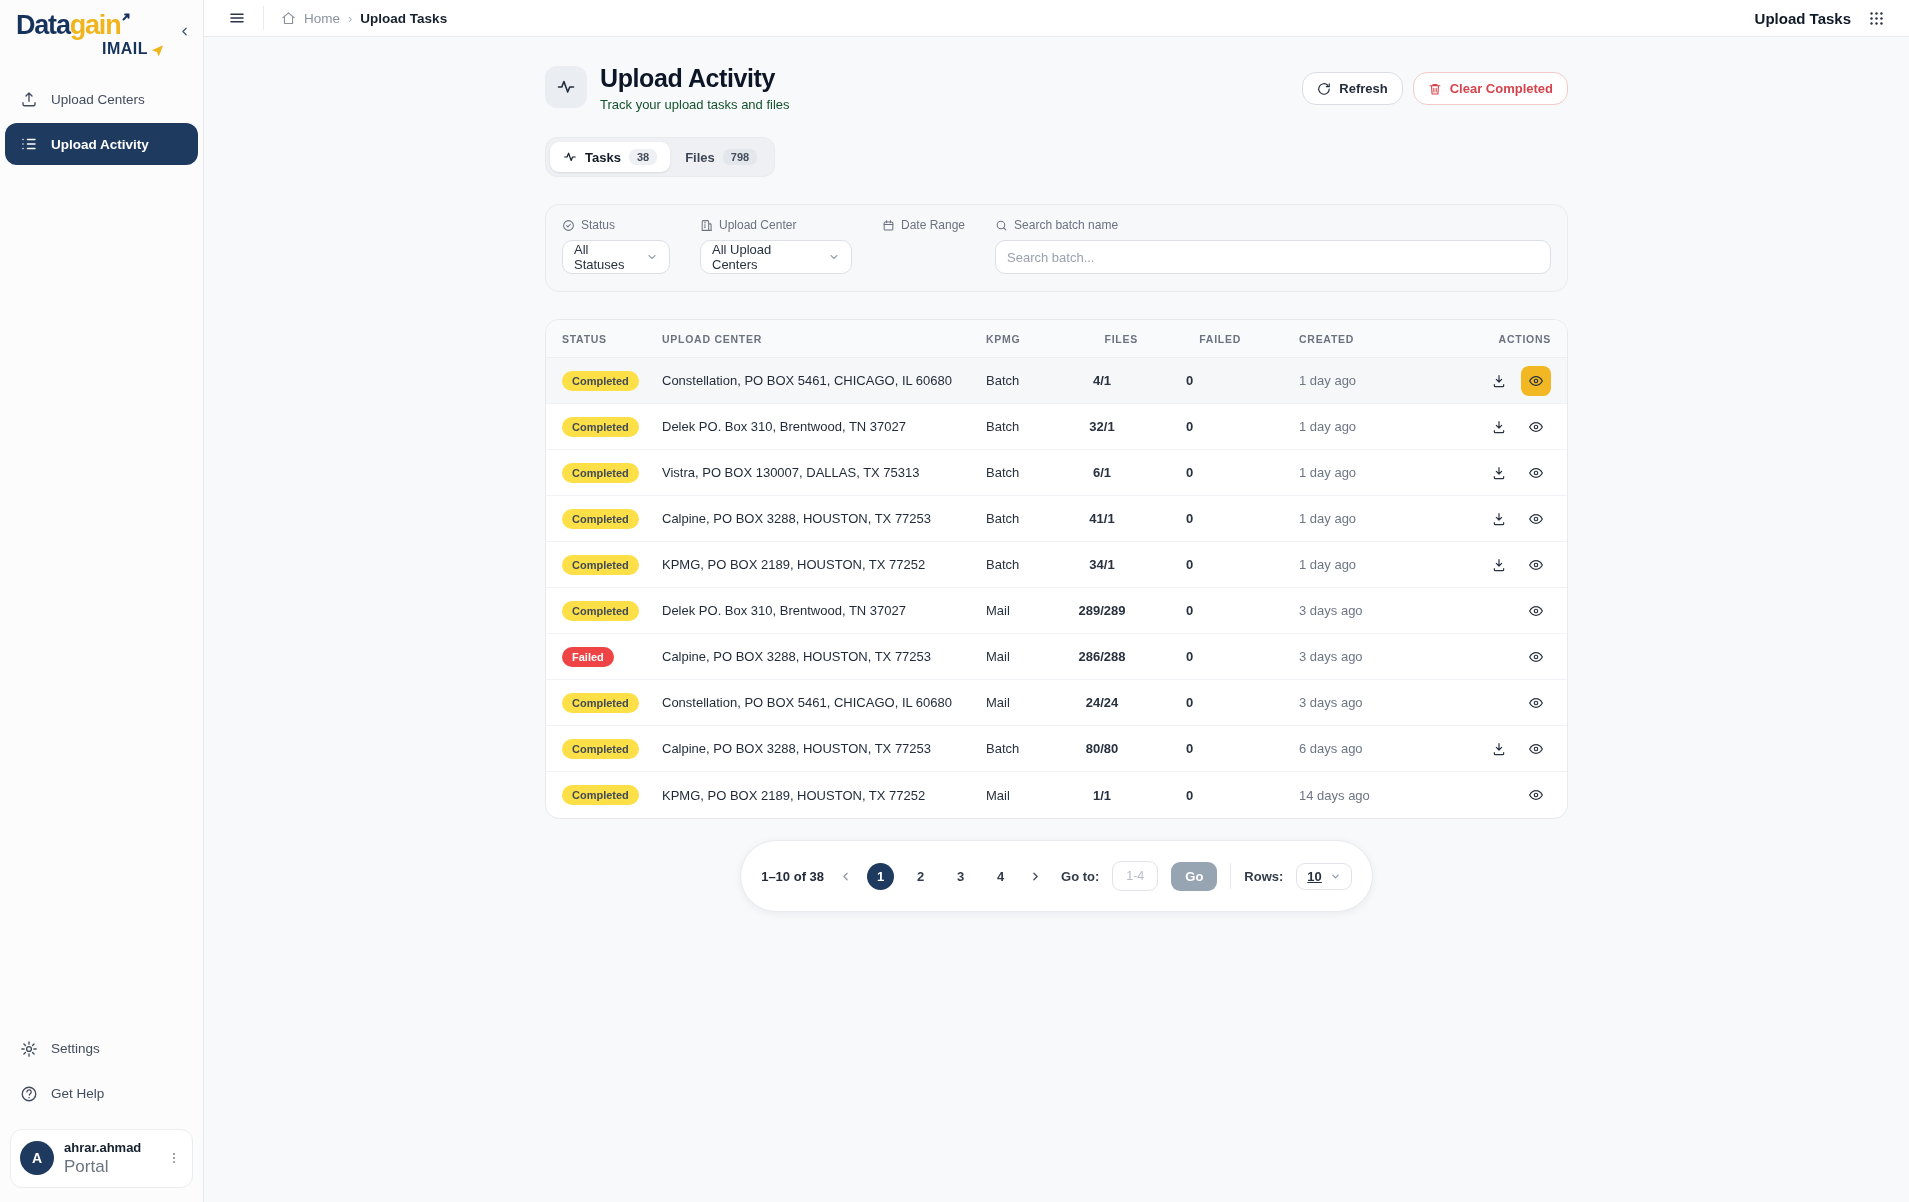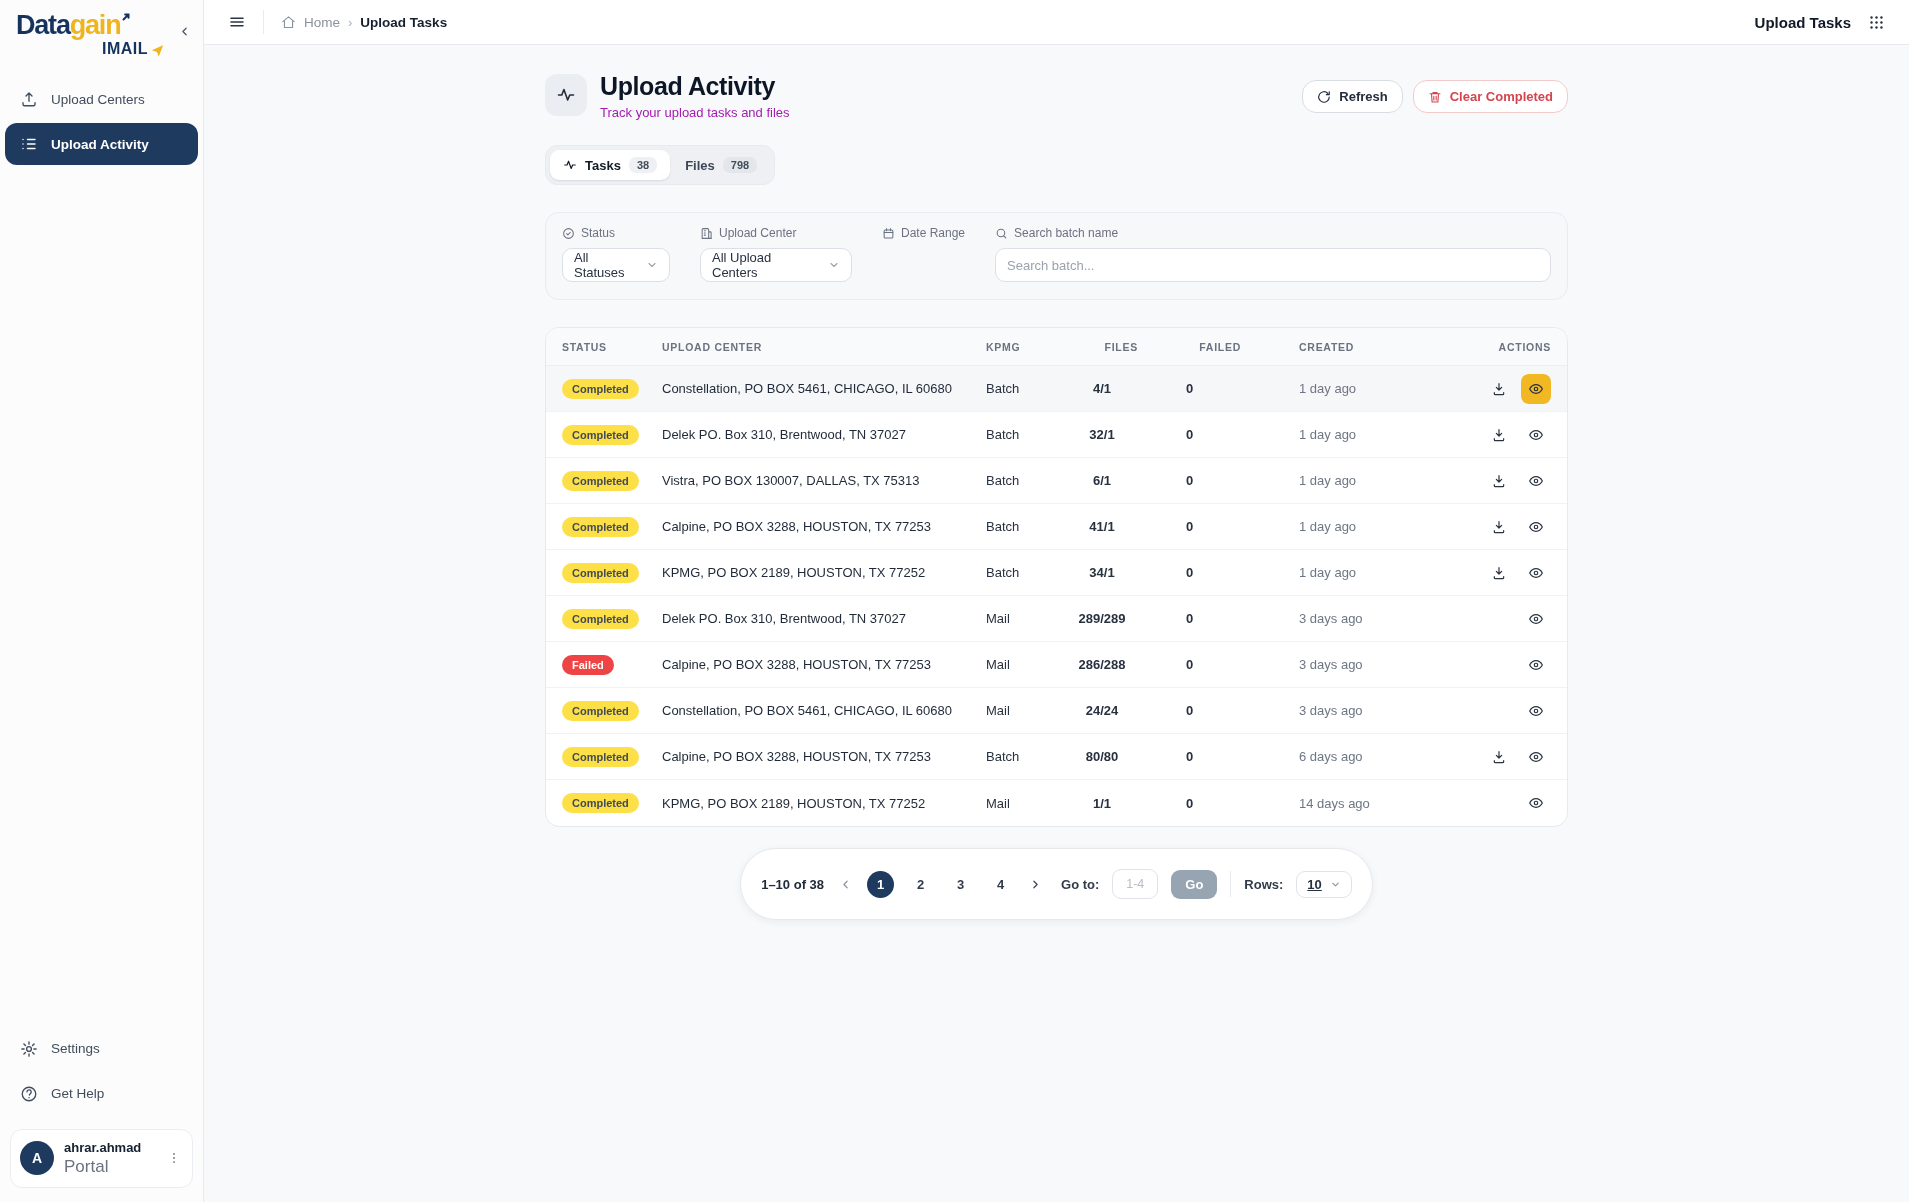--- a/index.html
+++ b/index.html
@@ -27,36 +27,36 @@
   .sidebar-footer { margin-top:auto; padding:0 5px 8px 5px; }
   .user-card { margin:14px 5px 6px 5px; border:1px solid #ecedf1; border-radius:12px; background:#fff; padding:10px 9px; display:flex; align-items:center; gap:10px; }
   .avatar { width:34px; height:34px; border-radius:50%; background:#1e3a5f; color:#fff; font-size:14px; font-weight:700; display:flex; align-items:center; justify-content:center; }
   .user-meta { line-height:1.25; }
   .user-name { font-size:13px; font-weight:700; color:#14202e; }
   .user-role { font-size:17px; color:#6b7280; }
   .kebab { margin-left:auto; color:#6b7280; padding:2px; }
 
   
   .main { flex:1; display:flex; flex-direction:column; }
-  .topbar { height:45px; background:#fff; border-bottom:1px solid #e8eaee; display:flex; align-items:center; padding:11px 24px; gap:17px; }
+  .topbar { height:37px; background:#fff; border-bottom:1px solid #e8eaee; display:flex; align-items:center; padding:11px 24px; gap:17px; }
   .hamburger { color:#2b3545; }
   .topbar-divider { width:1px; height:24px; background:#e8eaee; }
   .breadcrumb { display:flex; align-items:center; gap:8px; font-size:13.5px; color:#8a939f; }
   .crumb-sep { color:#a9b1bb; font-size:13px; }
   .breadcrumb-current { color:#16202e; font-weight:700; }
   .topbar-right { margin-left:auto; display:flex; align-items:center; gap:17px; }
   .topbar-title { font-size:15px; font-weight:700; color:#101a28; }
   .apps-btn { color:#27303e; }
 
   .content { width:1023px; margin:0 auto; padding-top:27px; }
 
   .page-head { display:flex; align-items:flex-start; }
   .page-icon { width:42px; height:42px; border-radius:12px; background:#eaedf1; color:#222c3b; display:flex; align-items:center; justify-content:center; margin-right:13px; margin-top:2px; }
   .h1 { font-size:25px; font-weight:800; color:#0c1626; letter-spacing:-.4px; }
-  .subtitle { font-size:13px; color:#a21caf; margin-top:4px; }
+  .subtitle { font-size:13px; color:#14532d; margin-top:4px; }
   .head-actions { margin-left:auto; display:flex; gap:10px; margin-top:8px; }
   .btn { display:inline-flex; align-items:center; gap:8px; font-size:13px; font-weight:600; border-radius:14px; padding:8px 14px; background:#fff; border:1px solid #d9dde3; color:#232d3b; }
   .btn.danger { color:#d4444c; border-color:#f2caca; }
 
   .tabs { margin-top:25px; display:inline-flex; background:#eef0f3; border:1px solid #e8eaee; border-radius:12px; padding:4px; gap:2px; }
   .tab { display:flex; align-items:center; gap:8px; padding:7px 13px; border-radius:9px; font-size:13px; font-weight:600; color:#3c4655; }
   .tab.active { background:#fff; box-shadow:0 1px 2px rgba(16,24,40,.10); color:#111a27; }
   .tab-badge { background:#e3e6ea; border-radius:7px; padding:2px 8px; font-size:11px; font-weight:700; color:#434d5c; }
   .tab.active .tab-badge { background:#eef0f3; }
 

